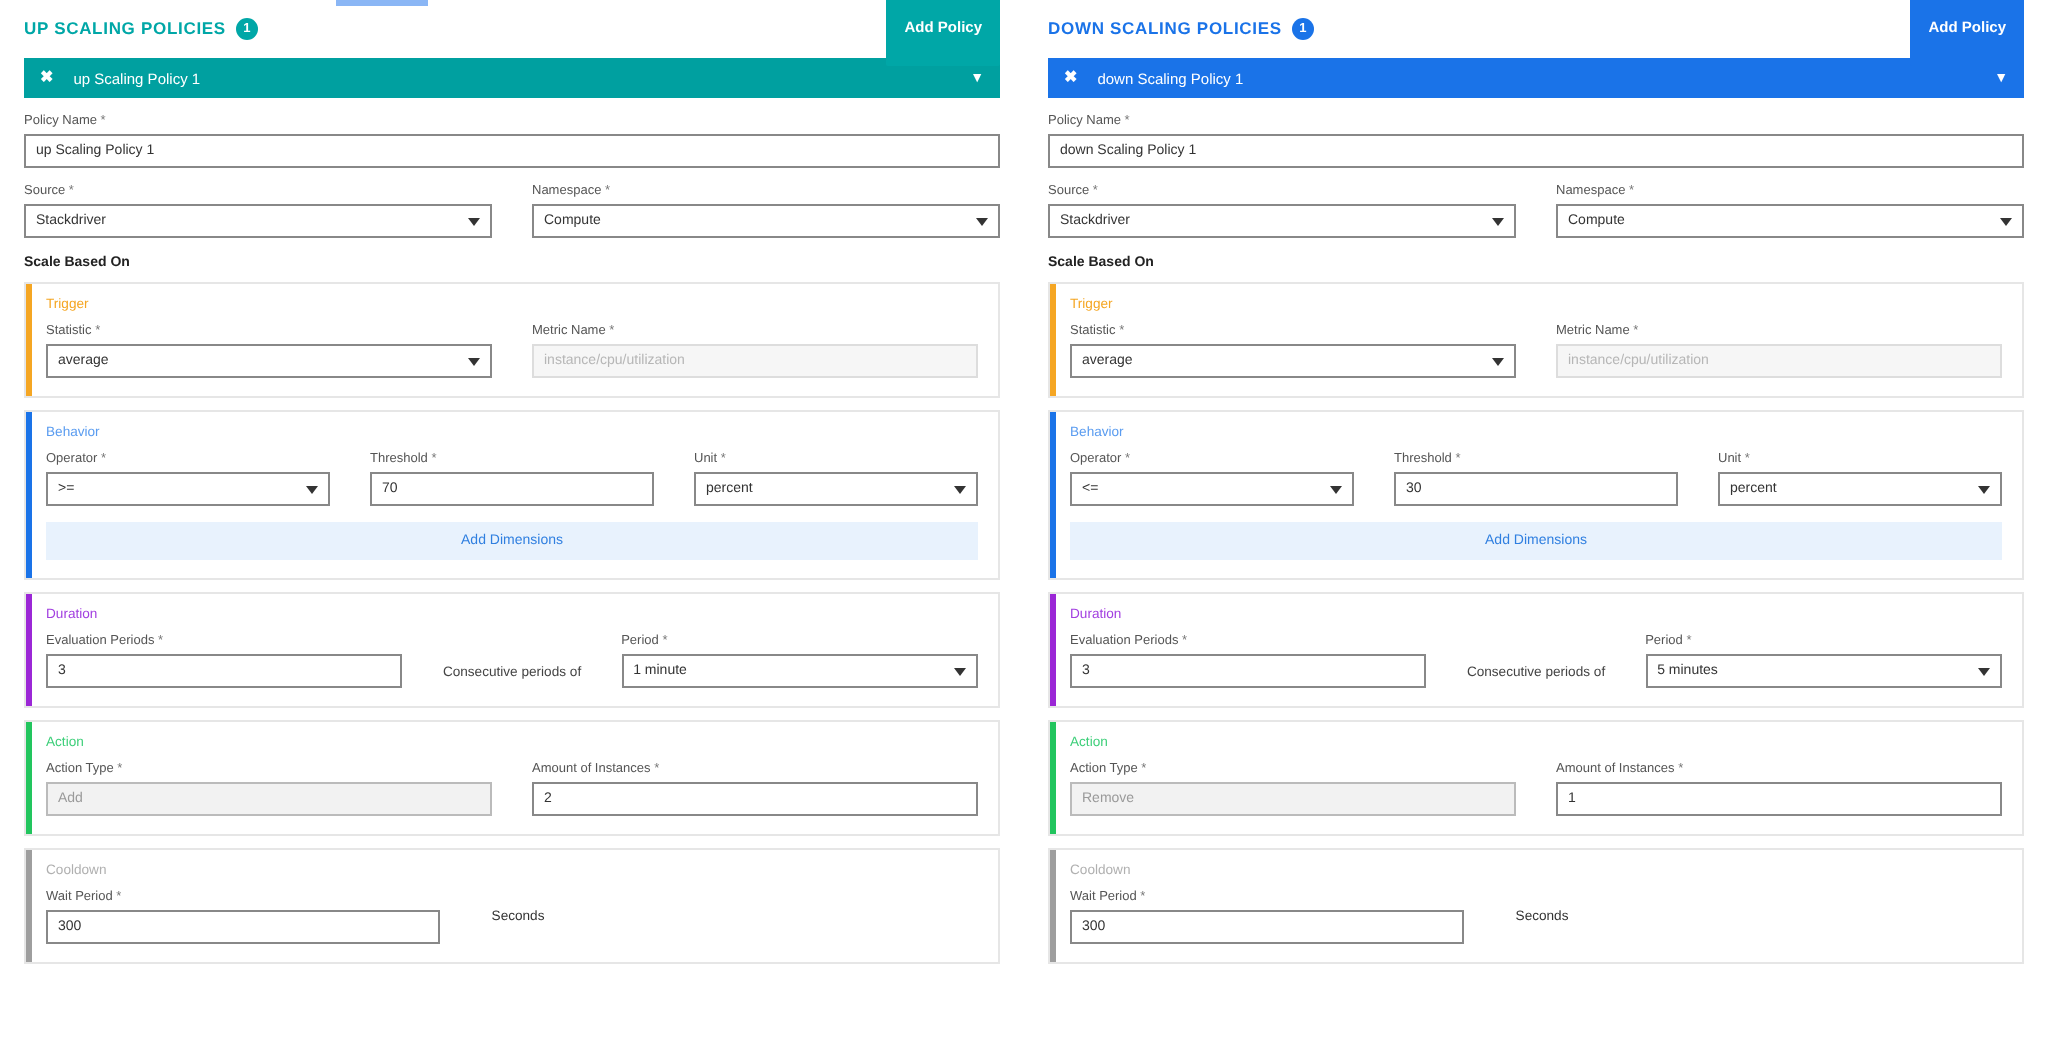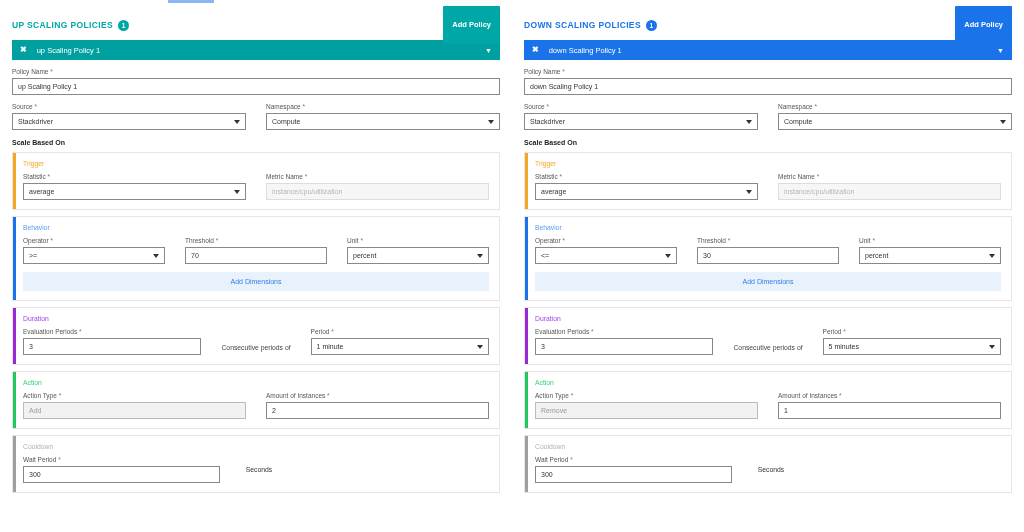--- a/index.html
+++ b/index.html
@@ -16,21 +16,21 @@
     position:absolute; left:168px; top:0; width:46px; height:3px;
     background:#8ab6f5;
   }
 
   .columns { display:flex; width:1024px; height:532px; }
   .col { width:512px; padding: 0 12px; position:relative; }
 
   
   .sec-head {
     display:flex; align-items:center; justify-content:space-between;
-    height:20px; margin-top:15px;
+    height:20px; margin-top:4px;
   }
   .sec-title-wrap { display:flex; align-items:center; gap:5px; }
   .sec-title {
     font-size:8.5px; letter-spacing:.35px; font-weight:600;
   }
   .sec-title.up { color:#00a7a7; }
   .sec-title.down { color:#1a73e8; }
   .badge {
     display:inline-flex; align-items:center; justify-content:center;
     width:11px; height:11px; border-radius:50%;

